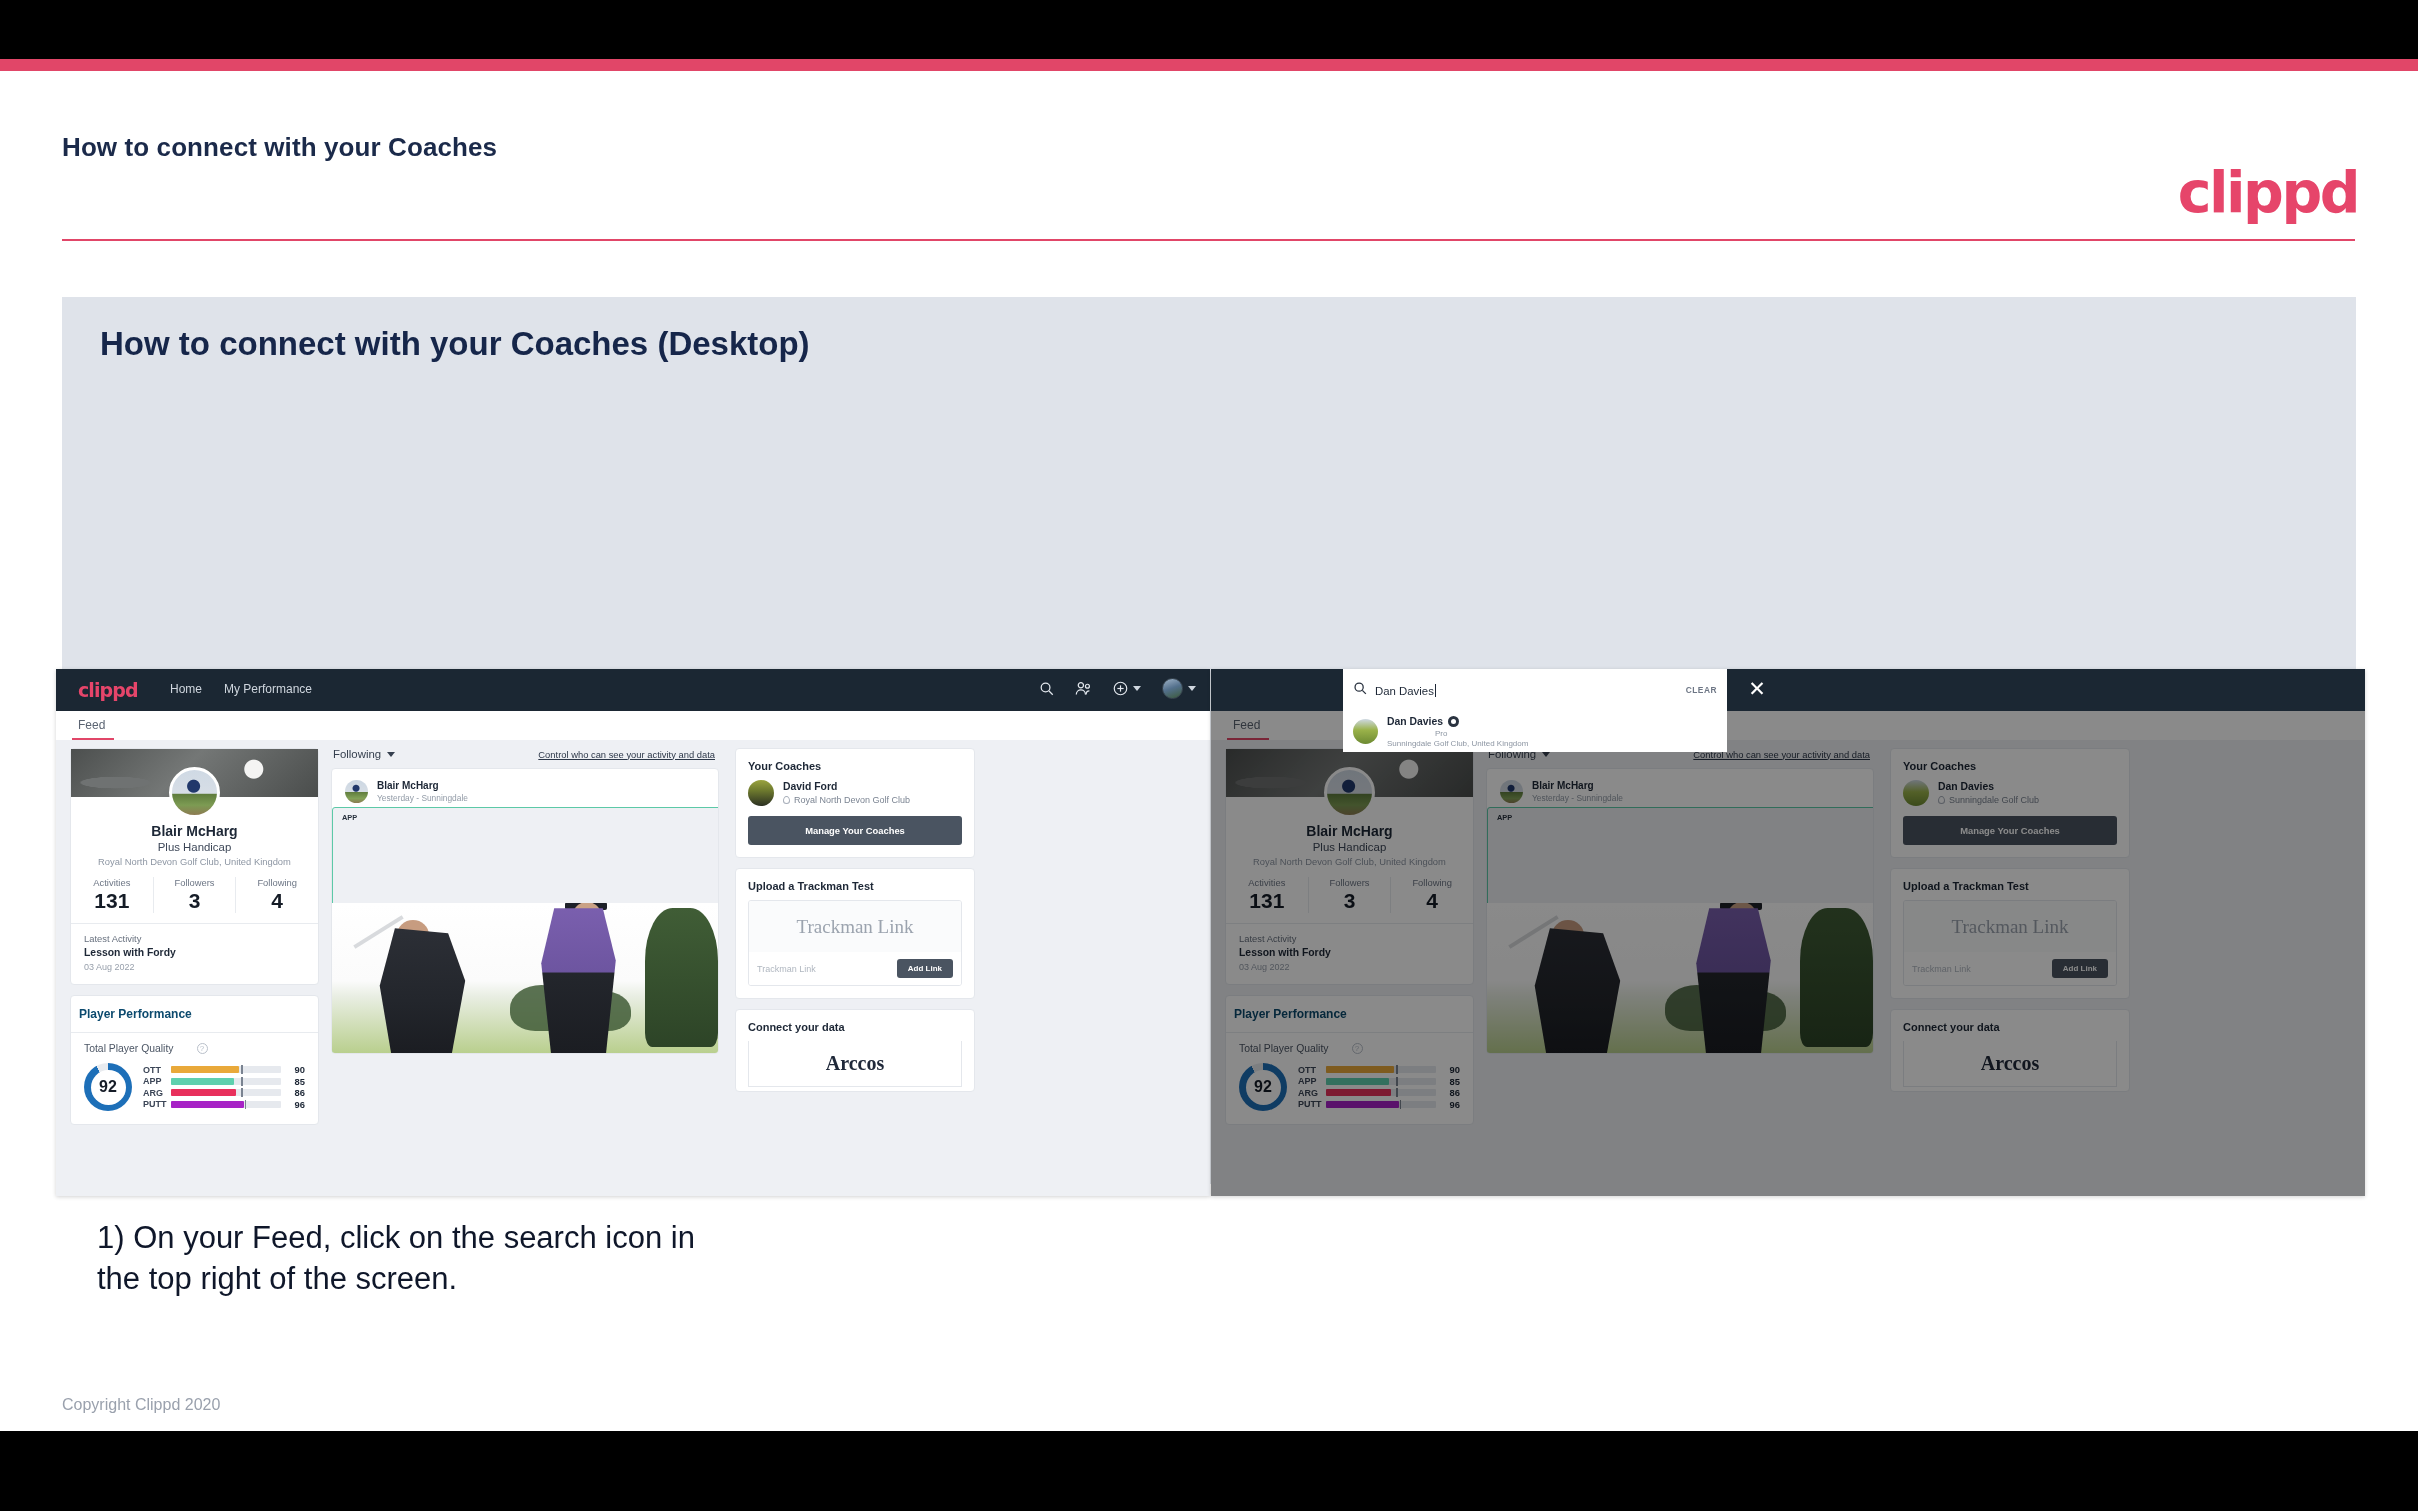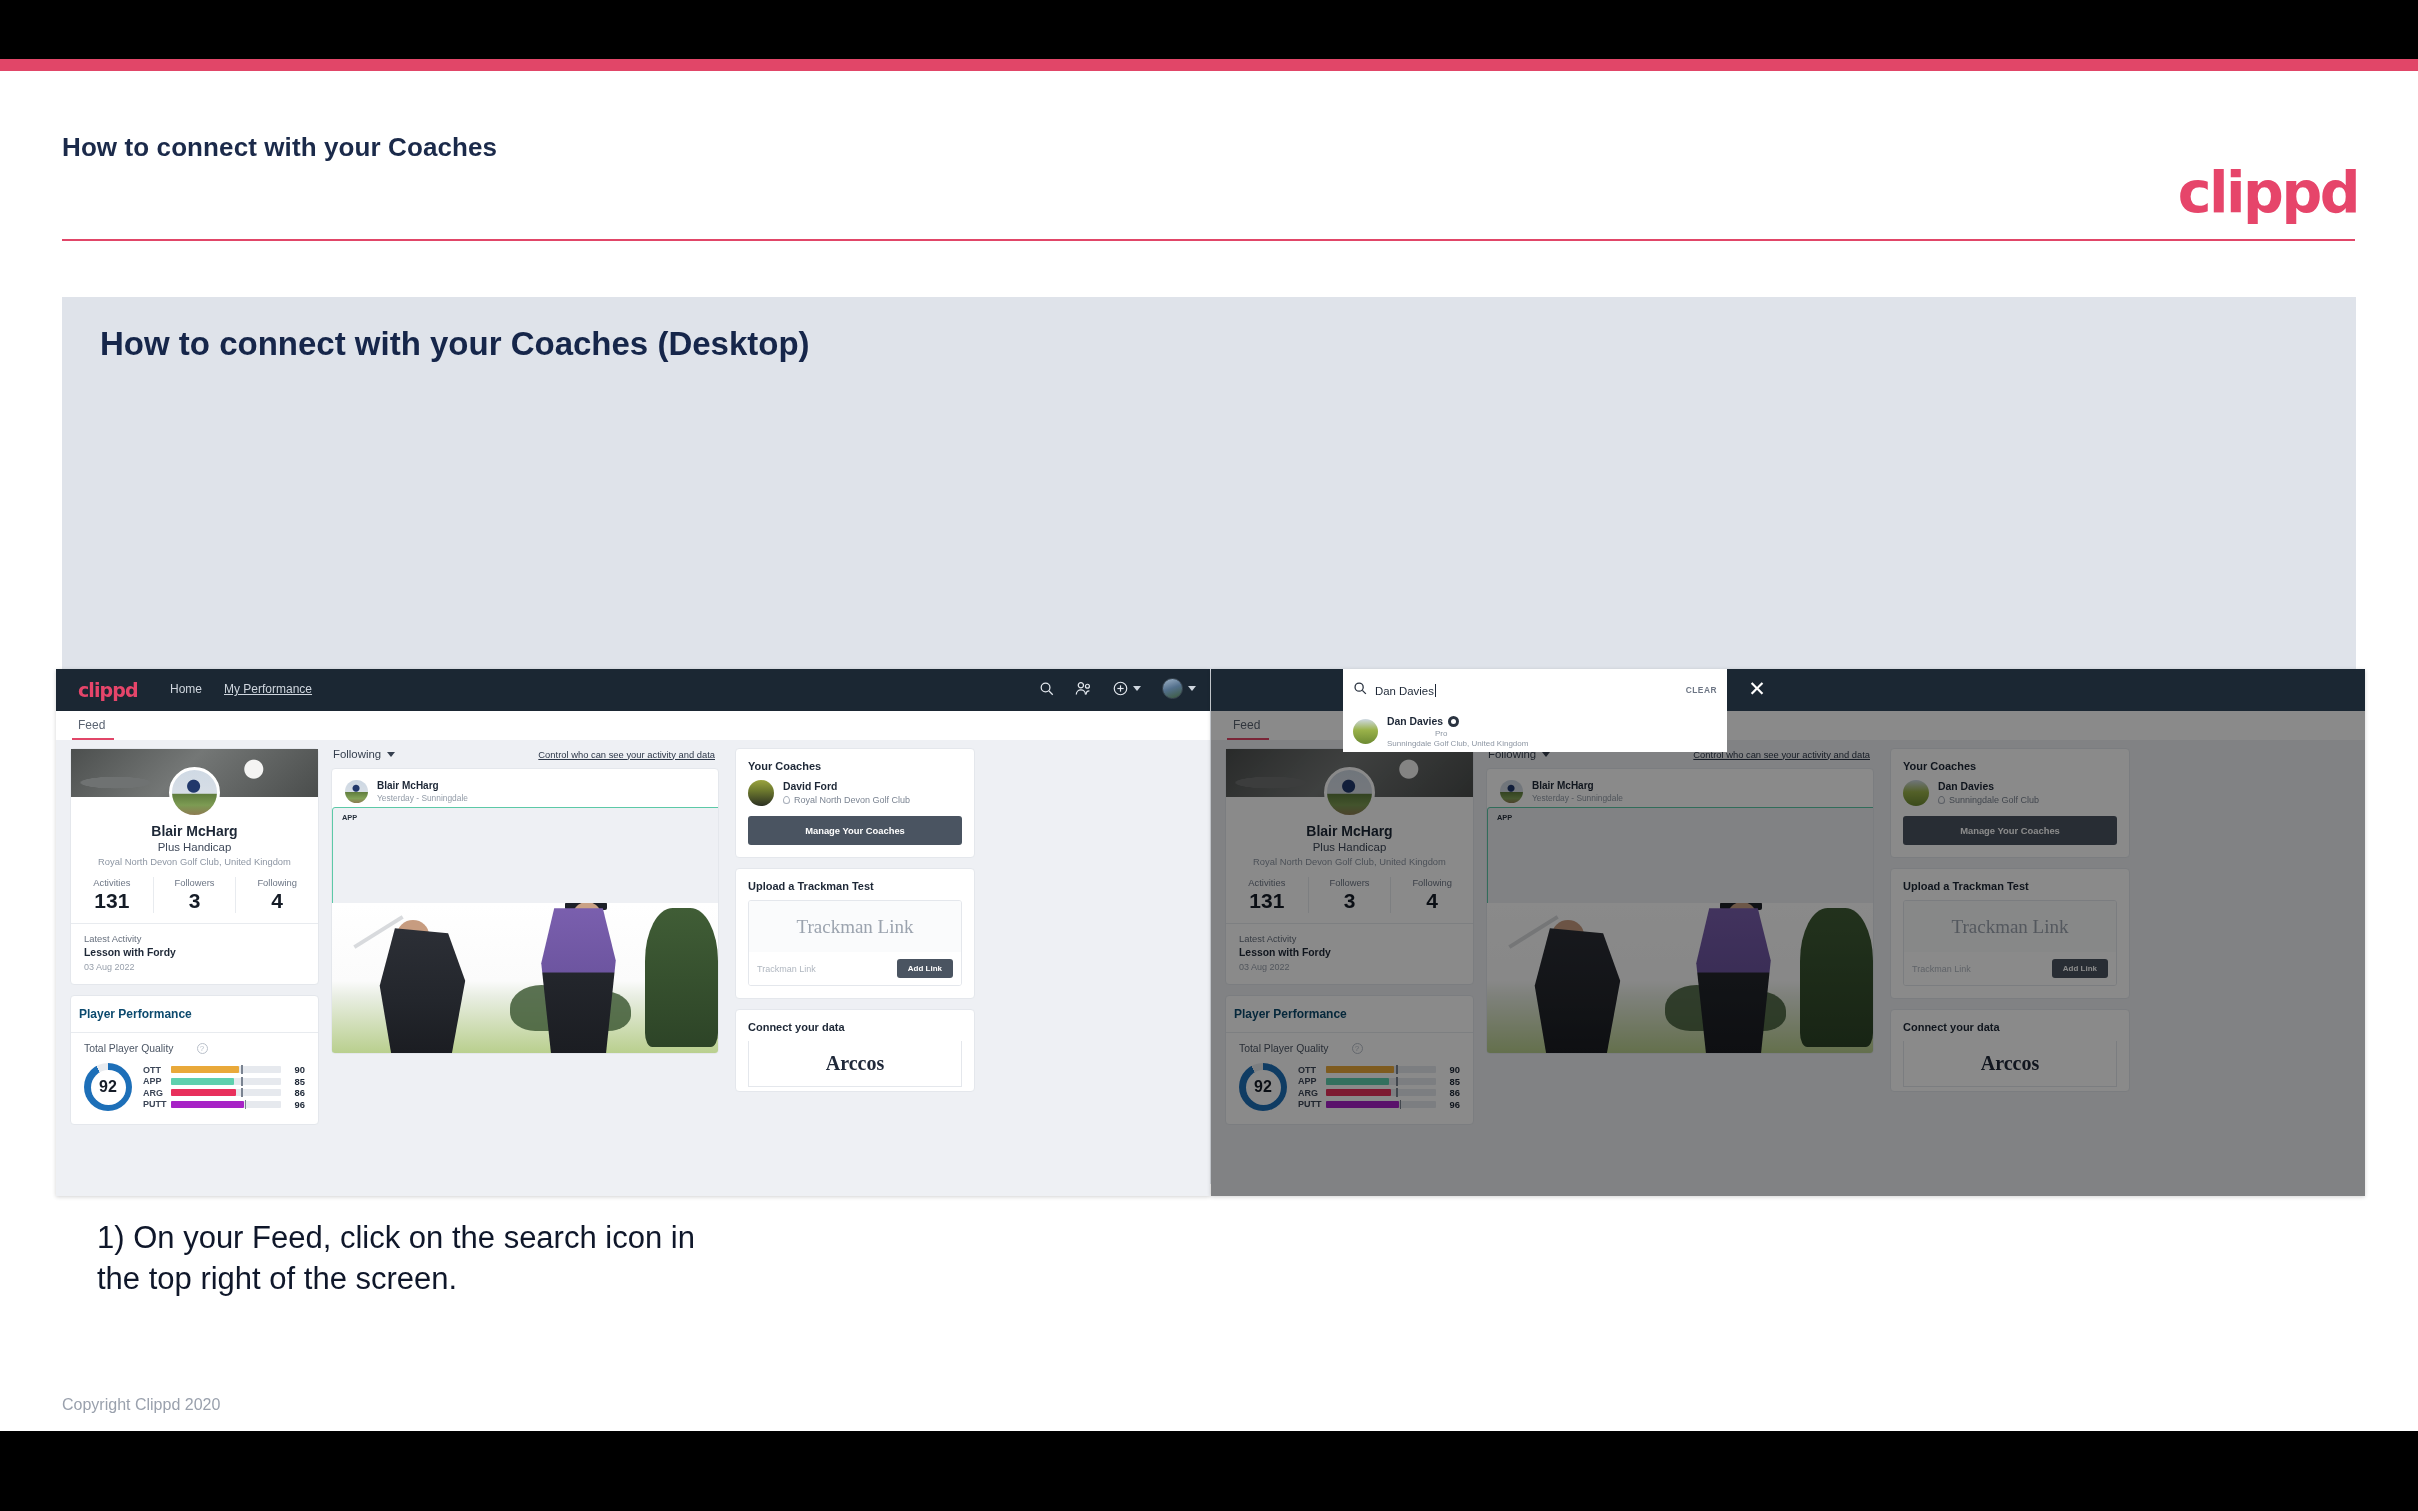--- a/index.html
+++ b/index.html
@@ -56,21 +56,21 @@
   .appnav {
     position:absolute; left:0; top:0; width:1154px; height:42px;
     background:#1b2733;
   }
   .appnav .logo {
     position:absolute; left:22px; top:10px; font-size:19px; font-weight:800;
     color:#e6456a; letter-spacing:-0.9px; font-family:"DejaVu Sans", sans-serif;
   }
   .appnav .nlink { position:absolute; top:13px; font-size:12px; color:#cfd6de; }
   .appnav .nlink.a { left:114px; }
-  .appnav .nlink.b { left:168px;text-decoration:underline; }
+  .appnav .nlink.b { left:168px; }
   .navicons { position:absolute; right:14px; top:9px; display:flex; align-items:center; gap:21px; }
   .navicons svg { display:block; }
   .avatar-nav {
     width:21px; height:21px; border-radius:50%;
     background:linear-gradient(160deg,#9fb3c8 0%,#53708c 48%,#3c5a3a 100%);
     border:1px solid #3a4752;
   }
   .caret { width:0;height:0;border-left:4px solid transparent;border-right:4px solid transparent;border-top:5px solid #cfd6de; }
 
   

